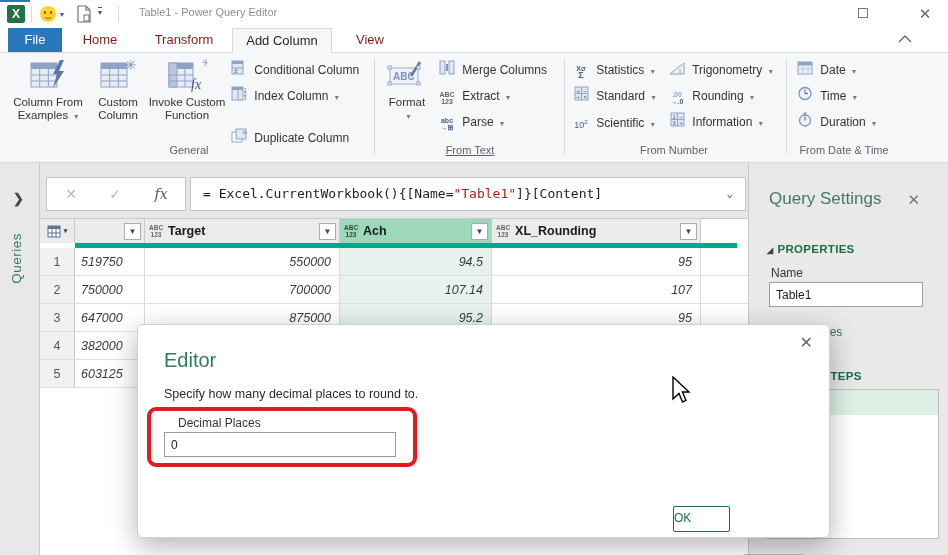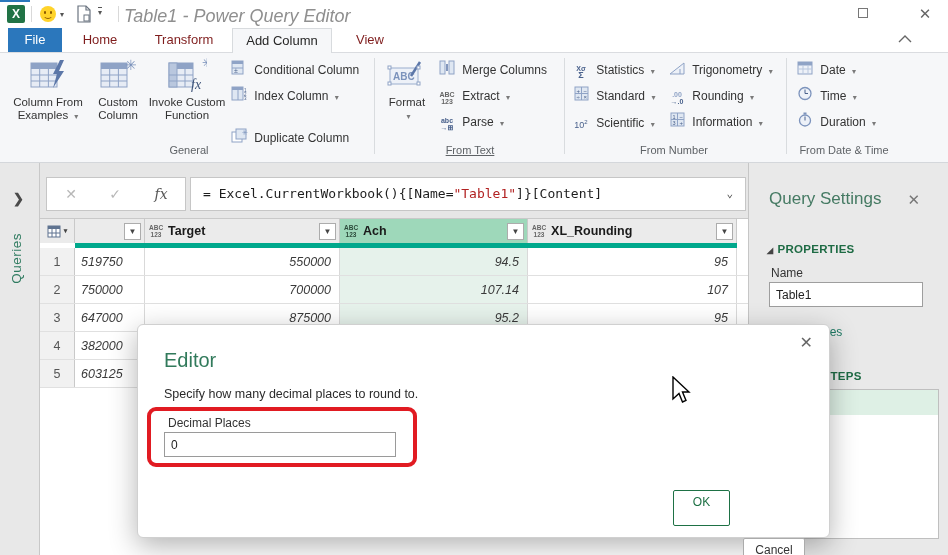--- a/index.html
+++ b/index.html
@@ -10,21 +10,21 @@
 
   
   .titlebar { position:absolute; left:0; top:0; width:948px; height:28px; background:#fff; }
   .accent { position:absolute; left:0; top:0; width:30px; height:2px; background:#2B77BC; }
   .xl-icon { position:absolute; left:7px; top:5px; width:18px; height:18px; background:#217346; border-radius:2px; color:#fff; font-weight:bold; font-size:12px; text-align:center; line-height:18px; }
   .tb-sep { position:absolute; top:6px; width:1px; height:16px; background:#d9d9d9; }
   .smiley { position:absolute; left:40px; top:6px; width:16px; height:16px; border-radius:50%; background:#FFD32A; }
   .smiley .eye { position:absolute; top:5px; width:2px; height:3px; background:#8a5a00; border-radius:1px; }
   .smiley .mouth { position:absolute; left:3px; top:7px; width:10px; height:6px; border:1.5px solid #8a5a00; border-top:none; border-left-color:transparent; border-right-color:transparent; border-radius:0 0 8px 8px; }
   .dd-small { font-size:8px; color:#555; }
-  .title-text { position:absolute; left:124px; top:6px; font-size:18px; color:#8F8F8F; white-space:nowrap;font-style:italic; }
+  .title-text { position:absolute; left:139px; top:6px; font-size:11px; color:#8F8F8F; white-space:nowrap; }
   .winbtn { position:absolute; top:3px; width:34px; height:22px; text-align:center; color:#666; }
   .maxglyph { display:inline-block; width:10px; height:10px; border:1px solid #777; margin-top:5px; }
   .closeglyph { font-size:15px; line-height:22px; }
 
   
   .tabrow { position:absolute; left:0; top:28px; width:948px; height:24px; background:#fff; }
   .tab { position:absolute; top:0; height:24px; line-height:24px; font-size:13px; color:#7f1d1d; text-align:center; }
   .tab-file { background:#2B77BC; color:#fff; width:54px; left:8px; }
   .tab-active { background:#F6F7F9; border:1px solid #D8DBDE; border-bottom:none; height:25px; z-index:3; color:#262626; }
   .ribbon-collapse { position:absolute; top:7px; color:#666; }
@@ -63,21 +63,21 @@
   .hcell.sel { background:#9ED8BA; }
   .corner { width:35px; justify-content:center; }
   .filterbtn { position:absolute; right:3px; top:4px; width:17px; height:17px; background:#fff; border:1px solid #ACACAC; text-align:center; line-height:15px; font-size:8px; color:#444; }
   .tealbar { position:absolute; left:35px; top:25px; width:662px; height:5px; background:#00A88C; }
   .trow { display:flex; height:28px; border-bottom:1px solid #E0E0E0; }
   .tnum { width:35px; background:#F1F1F1; border-right:1px solid #C9C9C9; color:#555; font-size:12.5px; display:flex; align-items:center; justify-content:center; }
   .tcell { border-right:1px solid #D9D9D9; font-size:12.5px; font-style:italic; color:#3a3a3a; display:flex; align-items:center; overflow:hidden; white-space:nowrap; }
   .tcell.num { justify-content:flex-end; padding-right:8px; }
   .tcell.left { justify-content:flex-start; padding-left:6px; }
   .tcell.sel { background:#E6F2EB; }
-  .w1{width:70px}.w2{width:195px}.w3{width:188px}.w4{width:209px}
+  .w1{width:70px}.w2{width:195px}.w3{width:152px}.w4{width:209px}
   .badge { margin-right:5px; flex:0 0 auto; }
   .badge .ticon { color:#666; font-size:6.5px; line-height:6.5px; }
   .hname { flex:1 1 auto; overflow:hidden; white-space:nowrap; }
 
   
   .panel { position:absolute; left:748px; top:163px; width:200px; height:392px; background:#E9E9E9; border-left:1px solid #C6C6C6; }
   .panel-title { position:absolute; left:20px; top:26px; width:150px; font-size:17px; color:#457A63; white-space:nowrap; overflow:hidden; text-overflow:ellipsis; }
   .panel-close { position:absolute; right:28px; top:28px; font-size:15px; color:#777; }
   .sect { position:absolute; left:18px; font-size:11.5px; font-weight:bold; color:#1E6B44; letter-spacing:0.3px; }
   .tri { font-size:8px; color:#444; margin-right:4px; }
@@ -85,24 +85,24 @@
   .pinput { position:absolute; left:20px; top:119px; width:154px; height:25px; border:1px solid #9E9E9E; background:#fff; font-size:12px; padding:0 6px; font-family:"Liberation Sans",sans-serif; color:#222; }
   .plink { position:absolute; left:22px; top:162px; font-size:12px; color:#1F7A64; }
   .steps-box { position:absolute; left:18px; top:226px; width:172px; height:150px; background:#fff; border:1px solid #BFBFBF; }
   .step-item { height:25px; line-height:25px; padding-left:12px; font-size:12px; color:#333; background:#DEF0E5; }
 
   
   .dialog { position:absolute; left:137px; top:324px; width:693px; height:214px; background:#fff; border:1px solid #D0D0D0; border-radius:6px; box-shadow:0 8px 28px rgba(0,0,0,0.30); z-index:50; }
   .dlg-close { position:absolute; right:16px; top:8px; font-size:16px; color:#666; }
   .dlg-title { position:absolute; left:26px; top:24px; font-size:20px; color:#317A5B; }
   .dlg-desc { position:absolute; left:26px; top:62px; font-size:12.5px; color:#2b2b2b; }
-  .dlg-fieldlabel { position:absolute; left:30px; top:91px; font-size:12px; color:#333; }
+  .dlg-fieldlabel { position:absolute; left:40px; top:91px; font-size:12px; color:#333; }
   .dlg-input { position:absolute; left:26px; top:107px; width:232px; height:25px; border:1px solid #9A9A9A; font-size:12px; padding:0 6px; font-family:"Liberation Sans",sans-serif; color:#222; }
   .red-box { position:absolute; left:9px; top:82px; width:270px; height:60px; border:4px solid #E11B22; border-radius:9px; z-index:5; pointer-events:none; }
-  .dlg-btn { position:absolute; top:165px; height:36px; font-size:12px; text-align:center; line-height:22px; background:#fff; border-radius:2px; }
+  .dlg-btn { position:absolute; top:181px; height:26px; font-size:12px; text-align:left; line-height:22px; background:#fff; border-radius:2px; }
   .btn-ok { left:535px; width:57px; border:1px solid #1E7145; color:#1E7145; }
   .btn-cancel { left:605px; width:62px; border:1px solid #ABABAB; color:#333;margin-top:48px; }
 
   .cursor { position:absolute; left:671px; top:376px; z-index:100; }
 </style>
 </head>
 <body>
 
 <div class="window">
 

